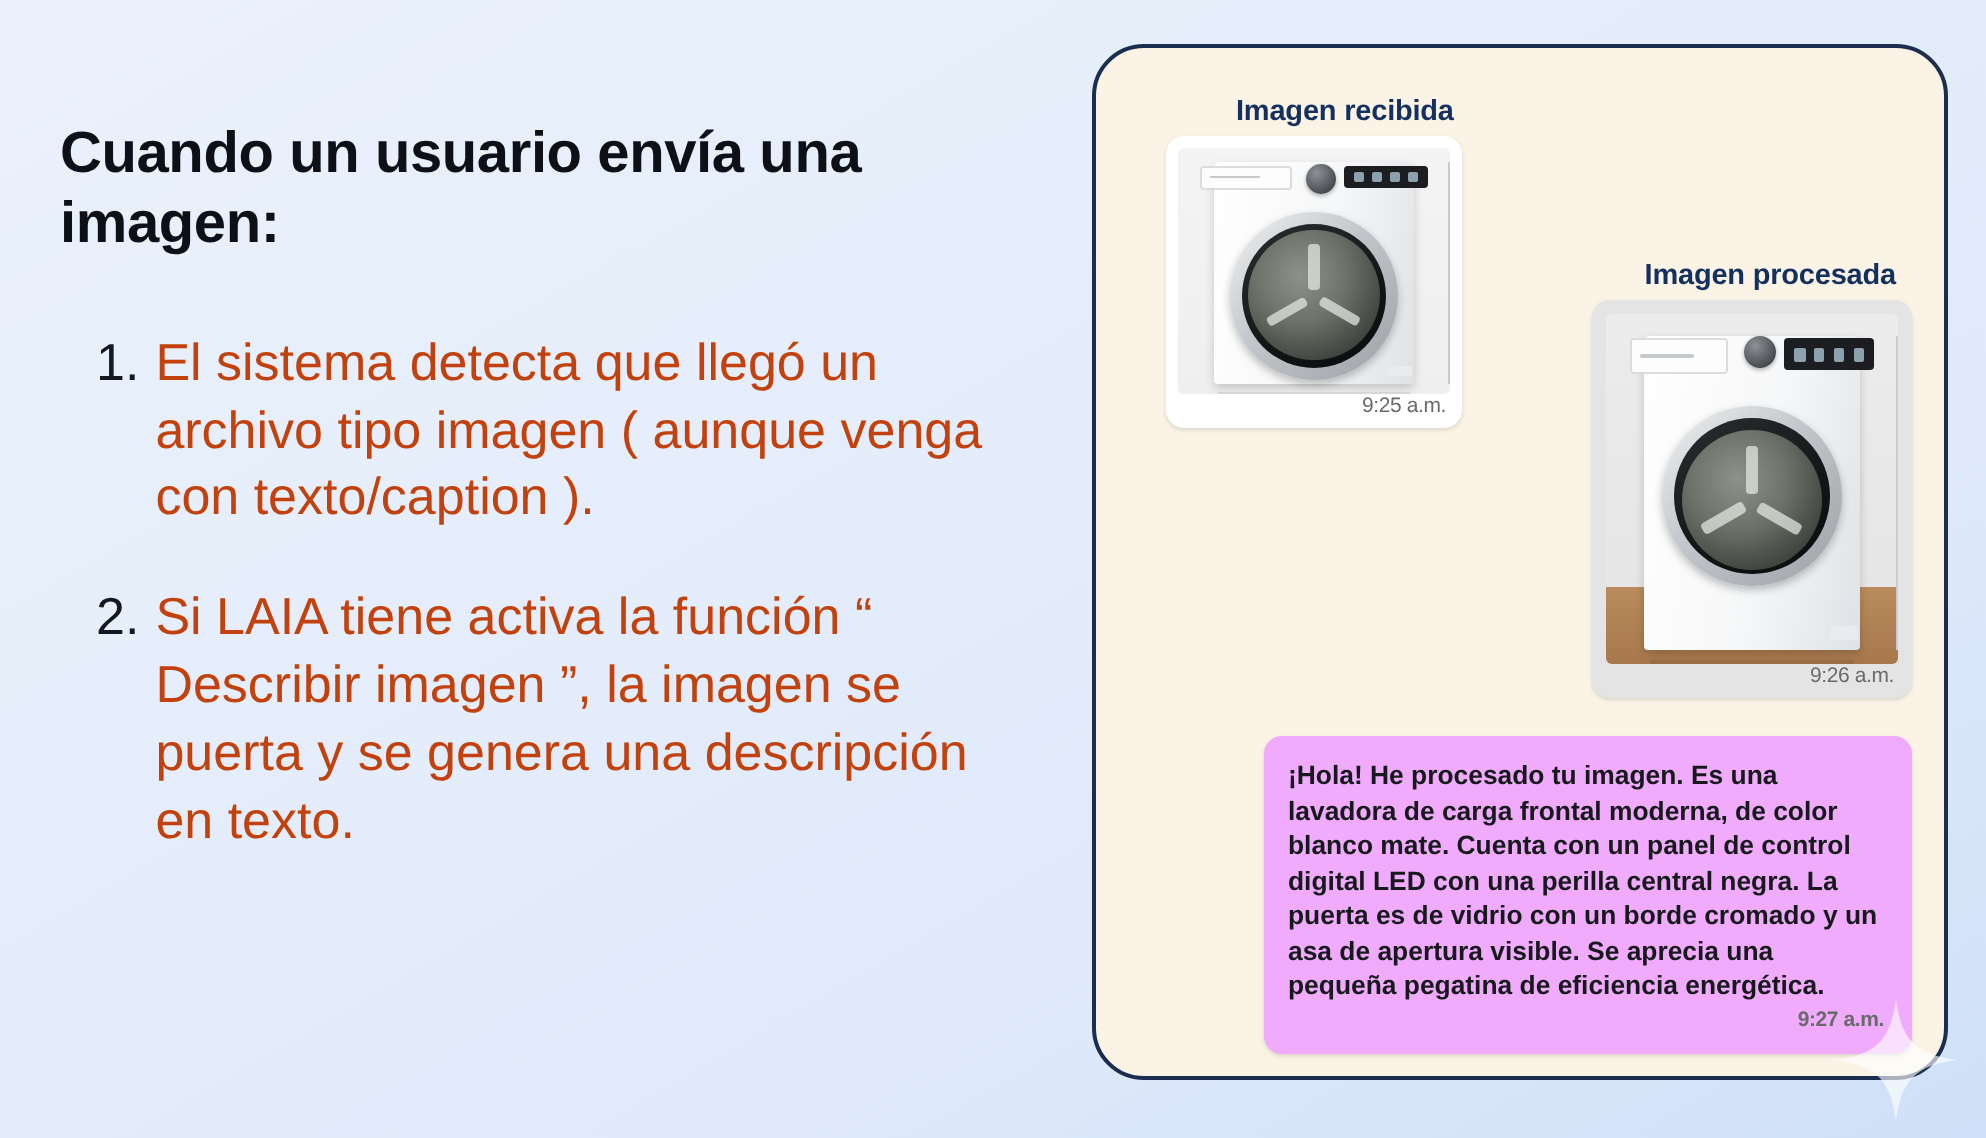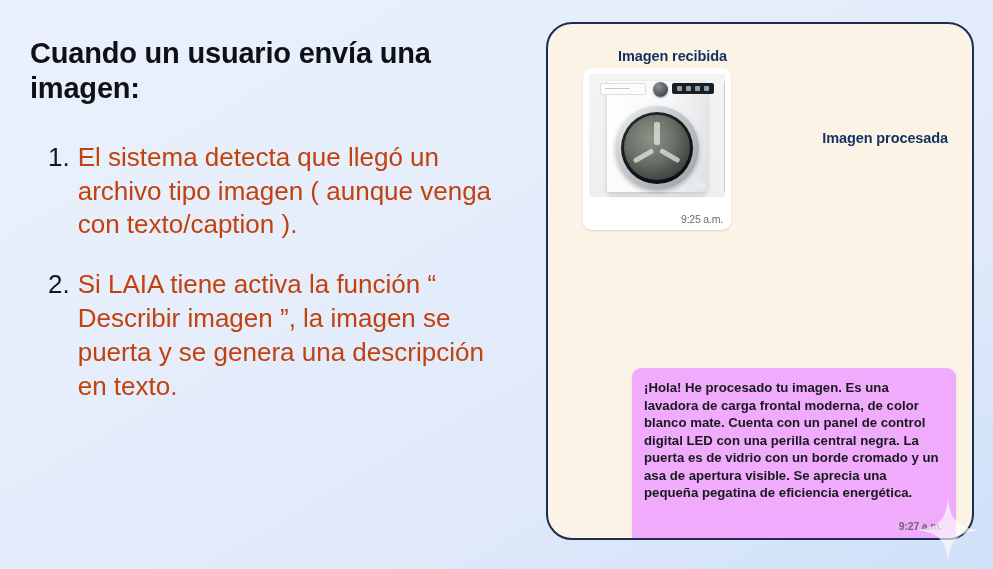--- a/index.html
+++ b/index.html
@@ -14,21 +14,21 @@
     position: relative;
     font-family: "Liberation Sans", sans-serif;
     background: linear-gradient(150deg, #eaf1fc 0%, #e6eefb 35%, #dfe9fa 70%, #cfe0f8 100%);
   }
 
   
   .left-col {
     position: absolute;
     left: 0; top: 0;
     width: 530px; height: 526px;
-    padding: 36px 30px 0 30px;
+    padding: 60px 30px 0 30px;
   }
 
   .heading {
     font-size: 29px;
     font-weight: bold;
     color: #0d1117;
     line-height: 1.22;
     letter-spacing: -0.2px;
     max-width: 420px;
   }
@@ -118,21 +118,21 @@
     position: relative;
   }
   .thumb-received { height: 123px; background: #f2f2f2; }
   .thumb-processed{ height: 175px; background: #dcdcdc; }
 
   .time {
     display: block;
     text-align: right;
     font-size: 10.5px;
     color: #6a6a6a;
-    padding: 16px 2px 3px 0;
+    padding: 0 2px 3px 0;
     letter-spacing: -0.2px;
   }
 
   .msg-body {
     font-size: 13.2px;
     font-weight: bold;
     line-height: 1.33;
     color: #17191c;
   }
   .msg-body .time {
@@ -311,20 +311,46 @@
             <div class="vane v2"></div>
             <div class="vane v3"></div>
         </div>
         <div class="sticker"></div>
         <div class="foot"></div>
       </div>
     </div>
     <span class="time">9:25 a.m.</span>
   </div>
 
+  <div class="bubble bubble-processed">
+    <div class="thumb thumb-processed">
+      <div class="wm">
+        <div class="room"></div>
+        <div class="body"></div>
+        <div class="side"></div>
+        <div class="drawer"></div>
+        <div class="knob"></div>
+        <div class="screen">
+            <i></i>
+            <i></i>
+            <i></i>
+            <i></i>
+          </div>
+        <div class="door-ring"></div>
+        <div class="glass">
+          <div class="vane v1"></div>
+            <div class="vane v2"></div>
+            <div class="vane v3"></div>
+        </div>
+        <div class="sticker"></div>
+        <div class="foot"></div>
+      </div>
+    </div>
+    <span class="time">9:26 a.m.</span>
+  </div>
 
   <div class="bubble bubble-text">
     <div class="msg-body">
       <span>¡Hola! He procesado tu imagen. Es una lavadora de carga frontal moderna, de color blanco mate. Cuenta con un panel de control digital LED con una perilla central negra. La puerta es de vidrio con un borde cromado y un asa de apertura visible. Se aprecia una pequeña pegatina de eficiencia energética.</span>
       <span class="time">9:27 a.m.</span>
     </div>
   </div>
 
 </div>
 

